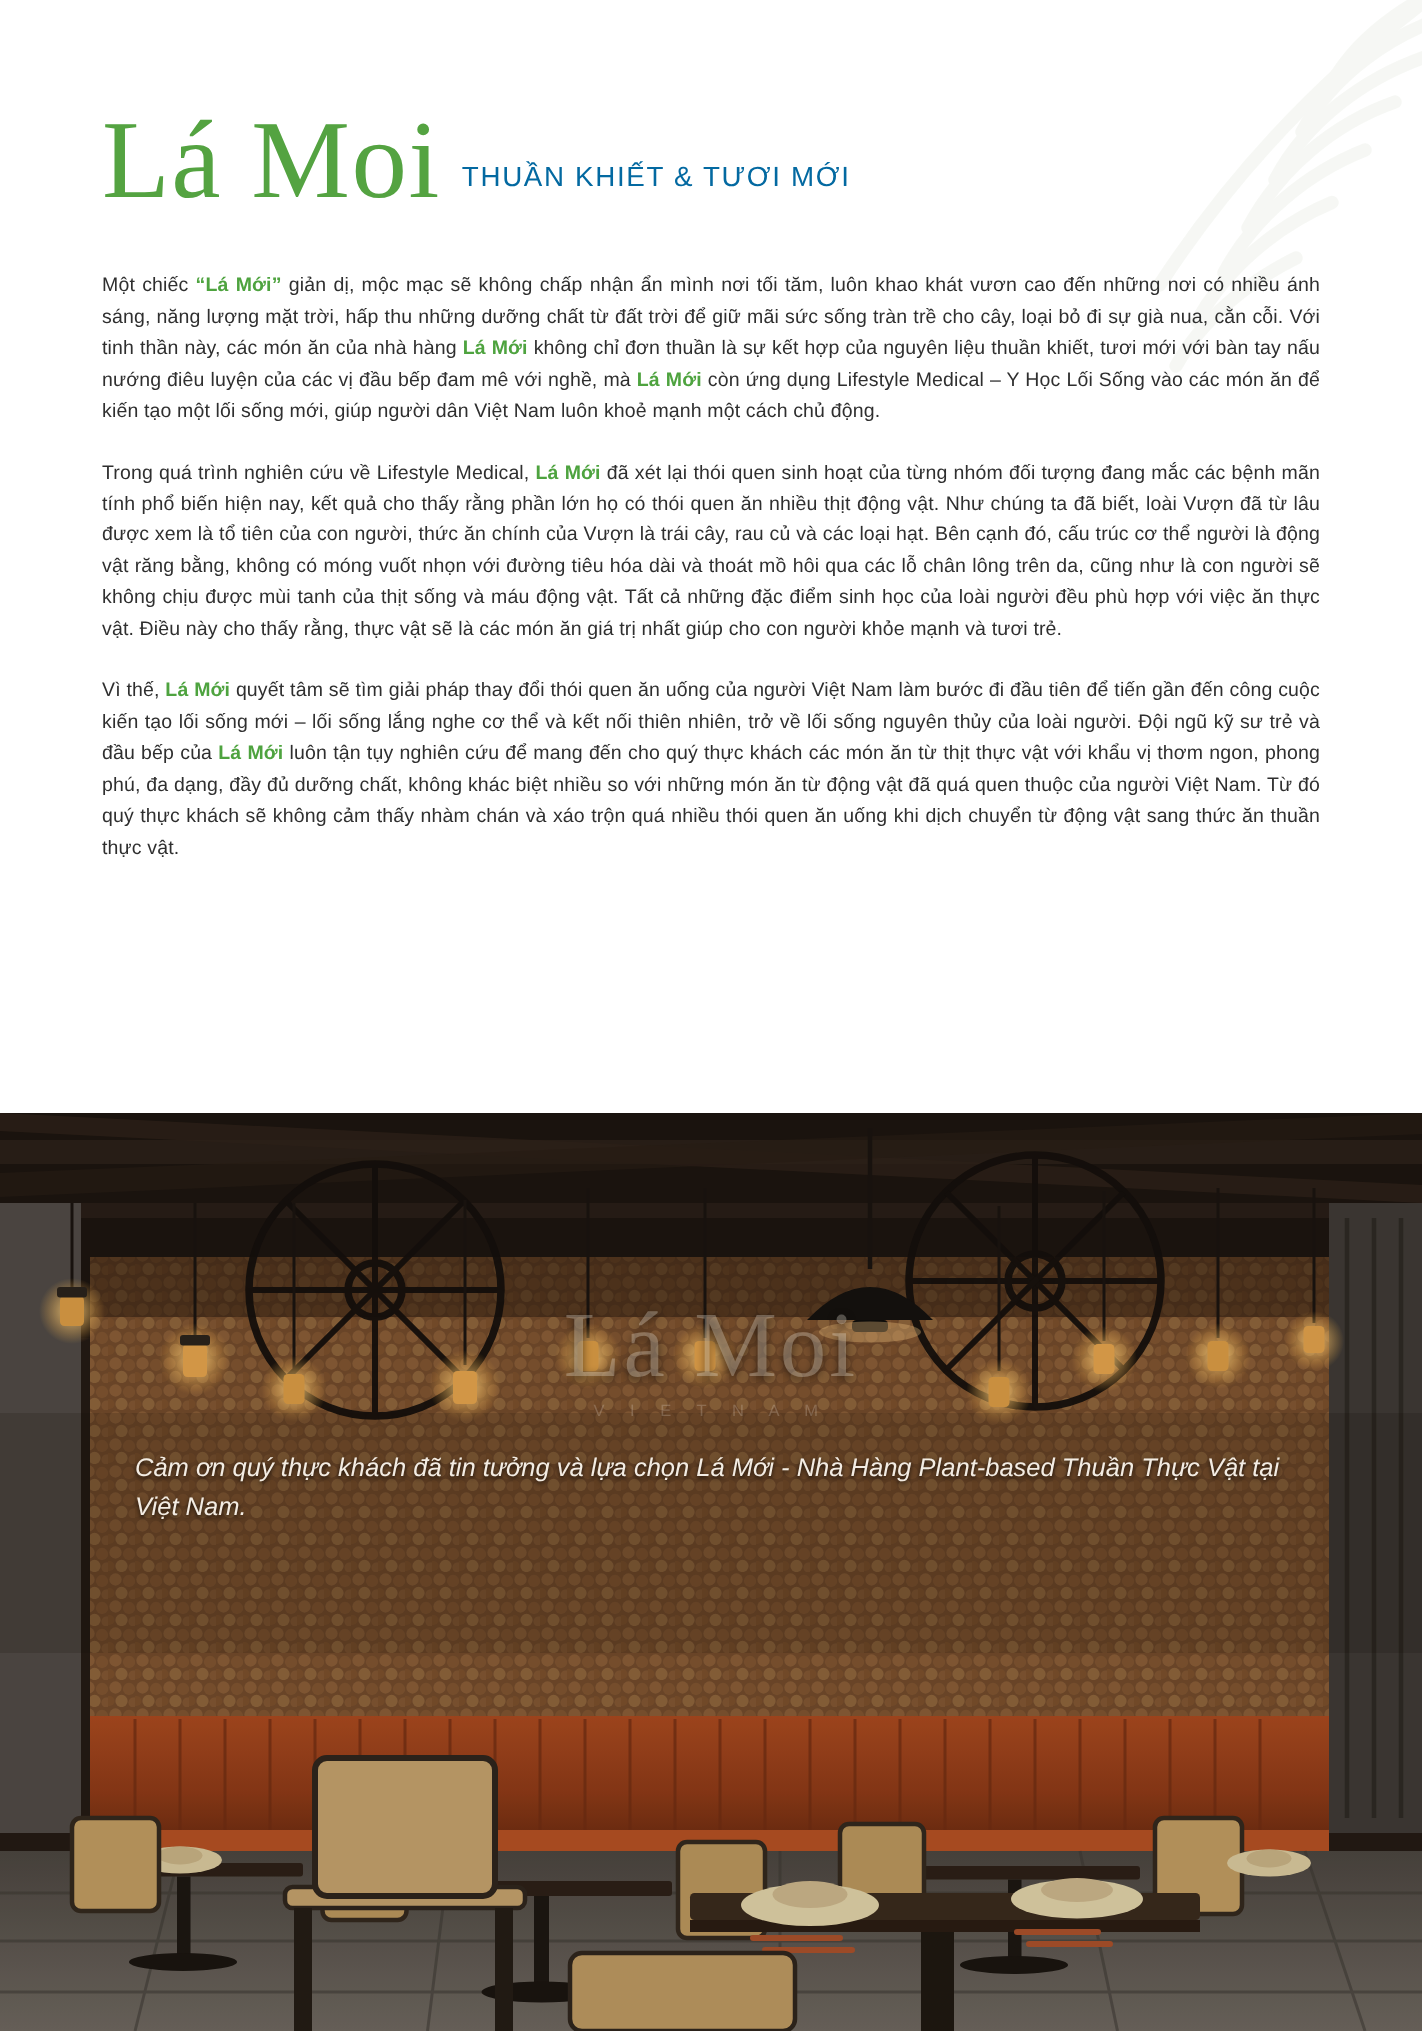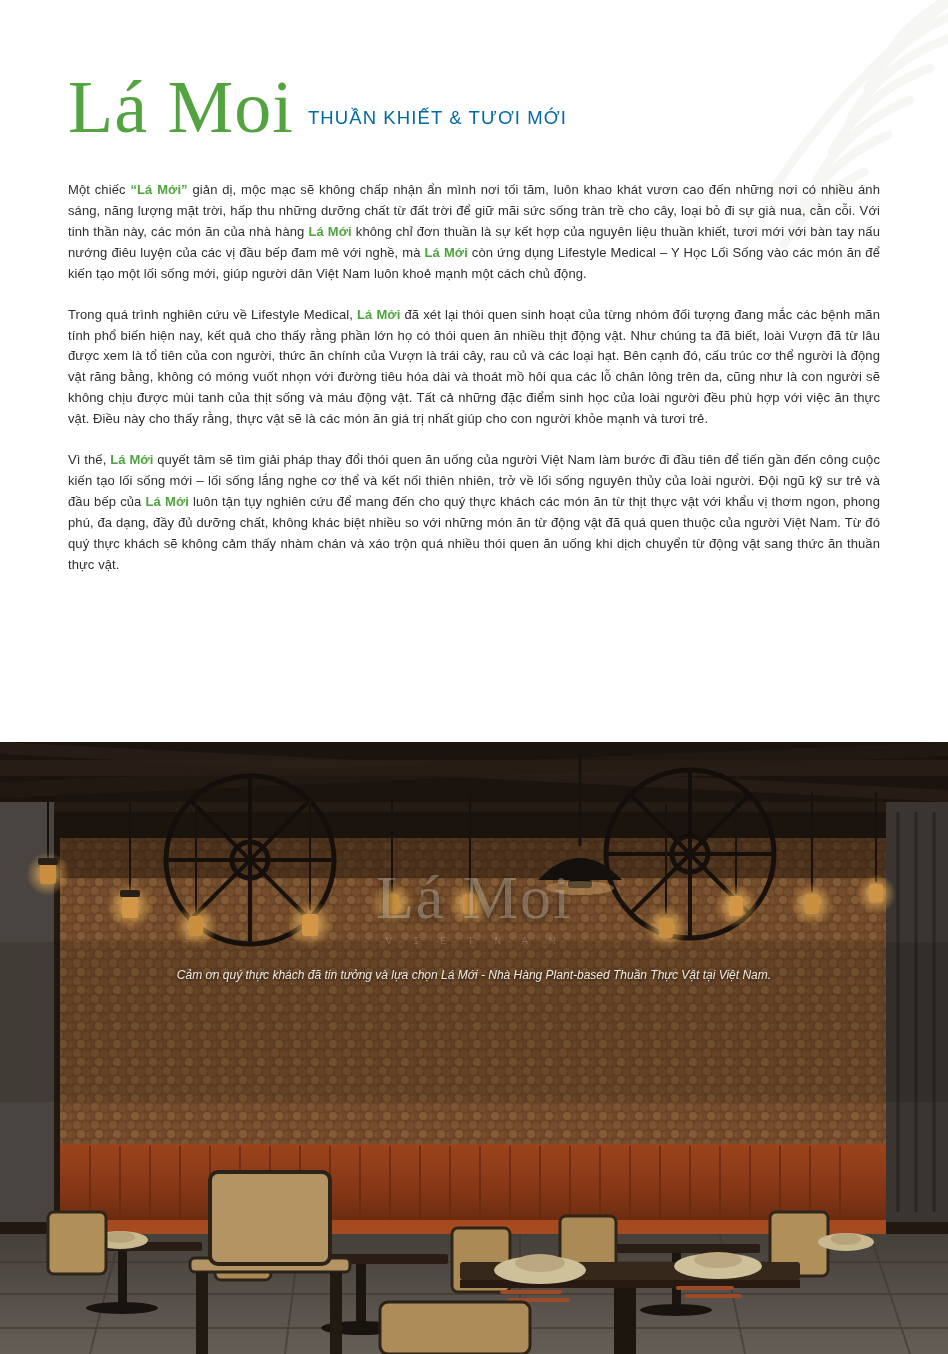--- a/index.html
+++ b/index.html
@@ -83,24 +83,24 @@
     overflow: hidden;
     background: #1c1512;
   }
   .photo svg { display: block; }
 
   .photo-caption {
     position: absolute;
     left: 0;
     top: 966px;
     width: 948px;
-    text-align: center;
+    text-align: left;
     font-family: "Liberation Sans", sans-serif;
     font-style: italic;
-    font-size: 12px;
+    font-size: 17px;
     line-height: 1.5;
     color: #f3ece3;
     text-shadow: 0 1px 3px rgba(0,0,0,0.8);
     padding: 0 90px;
     box-sizing: border-box;
   }
 
   .photo-logo {
     position: absolute;
     left: 0;
@@ -110,21 +110,21 @@
     pointer-events: none;
   }
   .photo-logo-main {
     font-family: "Liberation Serif", serif;
     font-size: 62px;
     color: rgba(243,234,223,0.30);
     letter-spacing: 2px;
     text-shadow: 0 2px 6px rgba(0,0,0,0.5);
   }
   .photo-logo-sub {
-    font-family: Liberation Mono, monospace;
+    font-family: Liberation Sans, sans-serif;
     font-size: 11px;
     letter-spacing: 7px;
     color: rgba(243,234,223,0.22);
     margin-top: 2px;
   }
 </style>
 </head>
 <body>
 
 <svg class="bg-leaf" viewBox="0 0 420 380" xmlns="http://www.w3.org/2000/svg">

